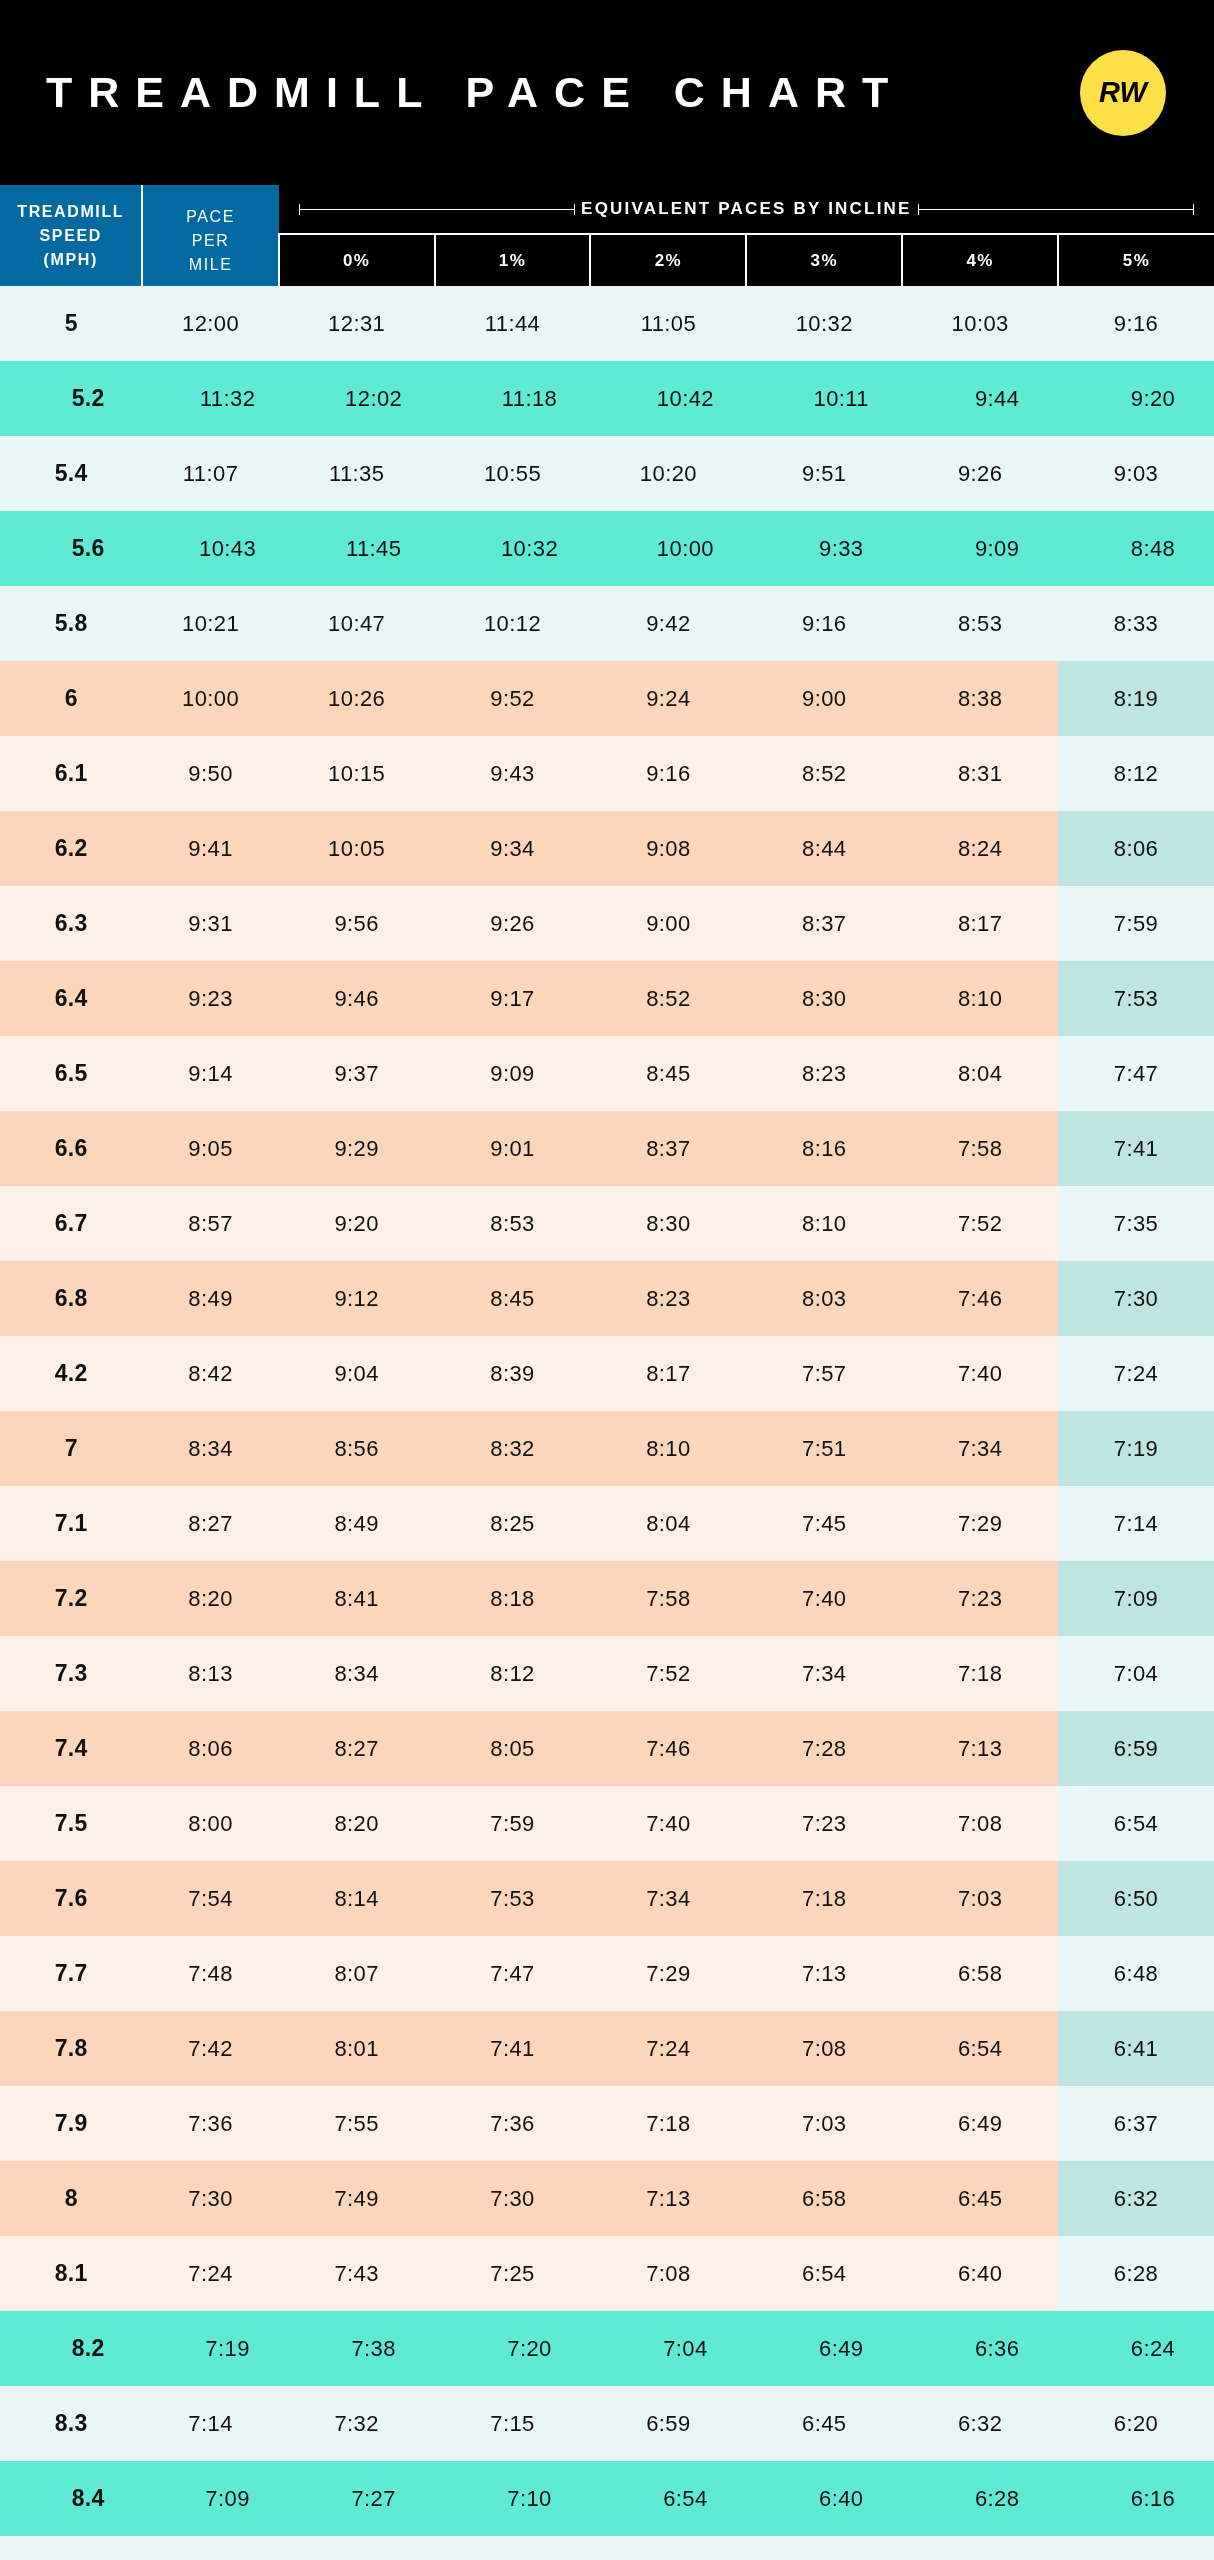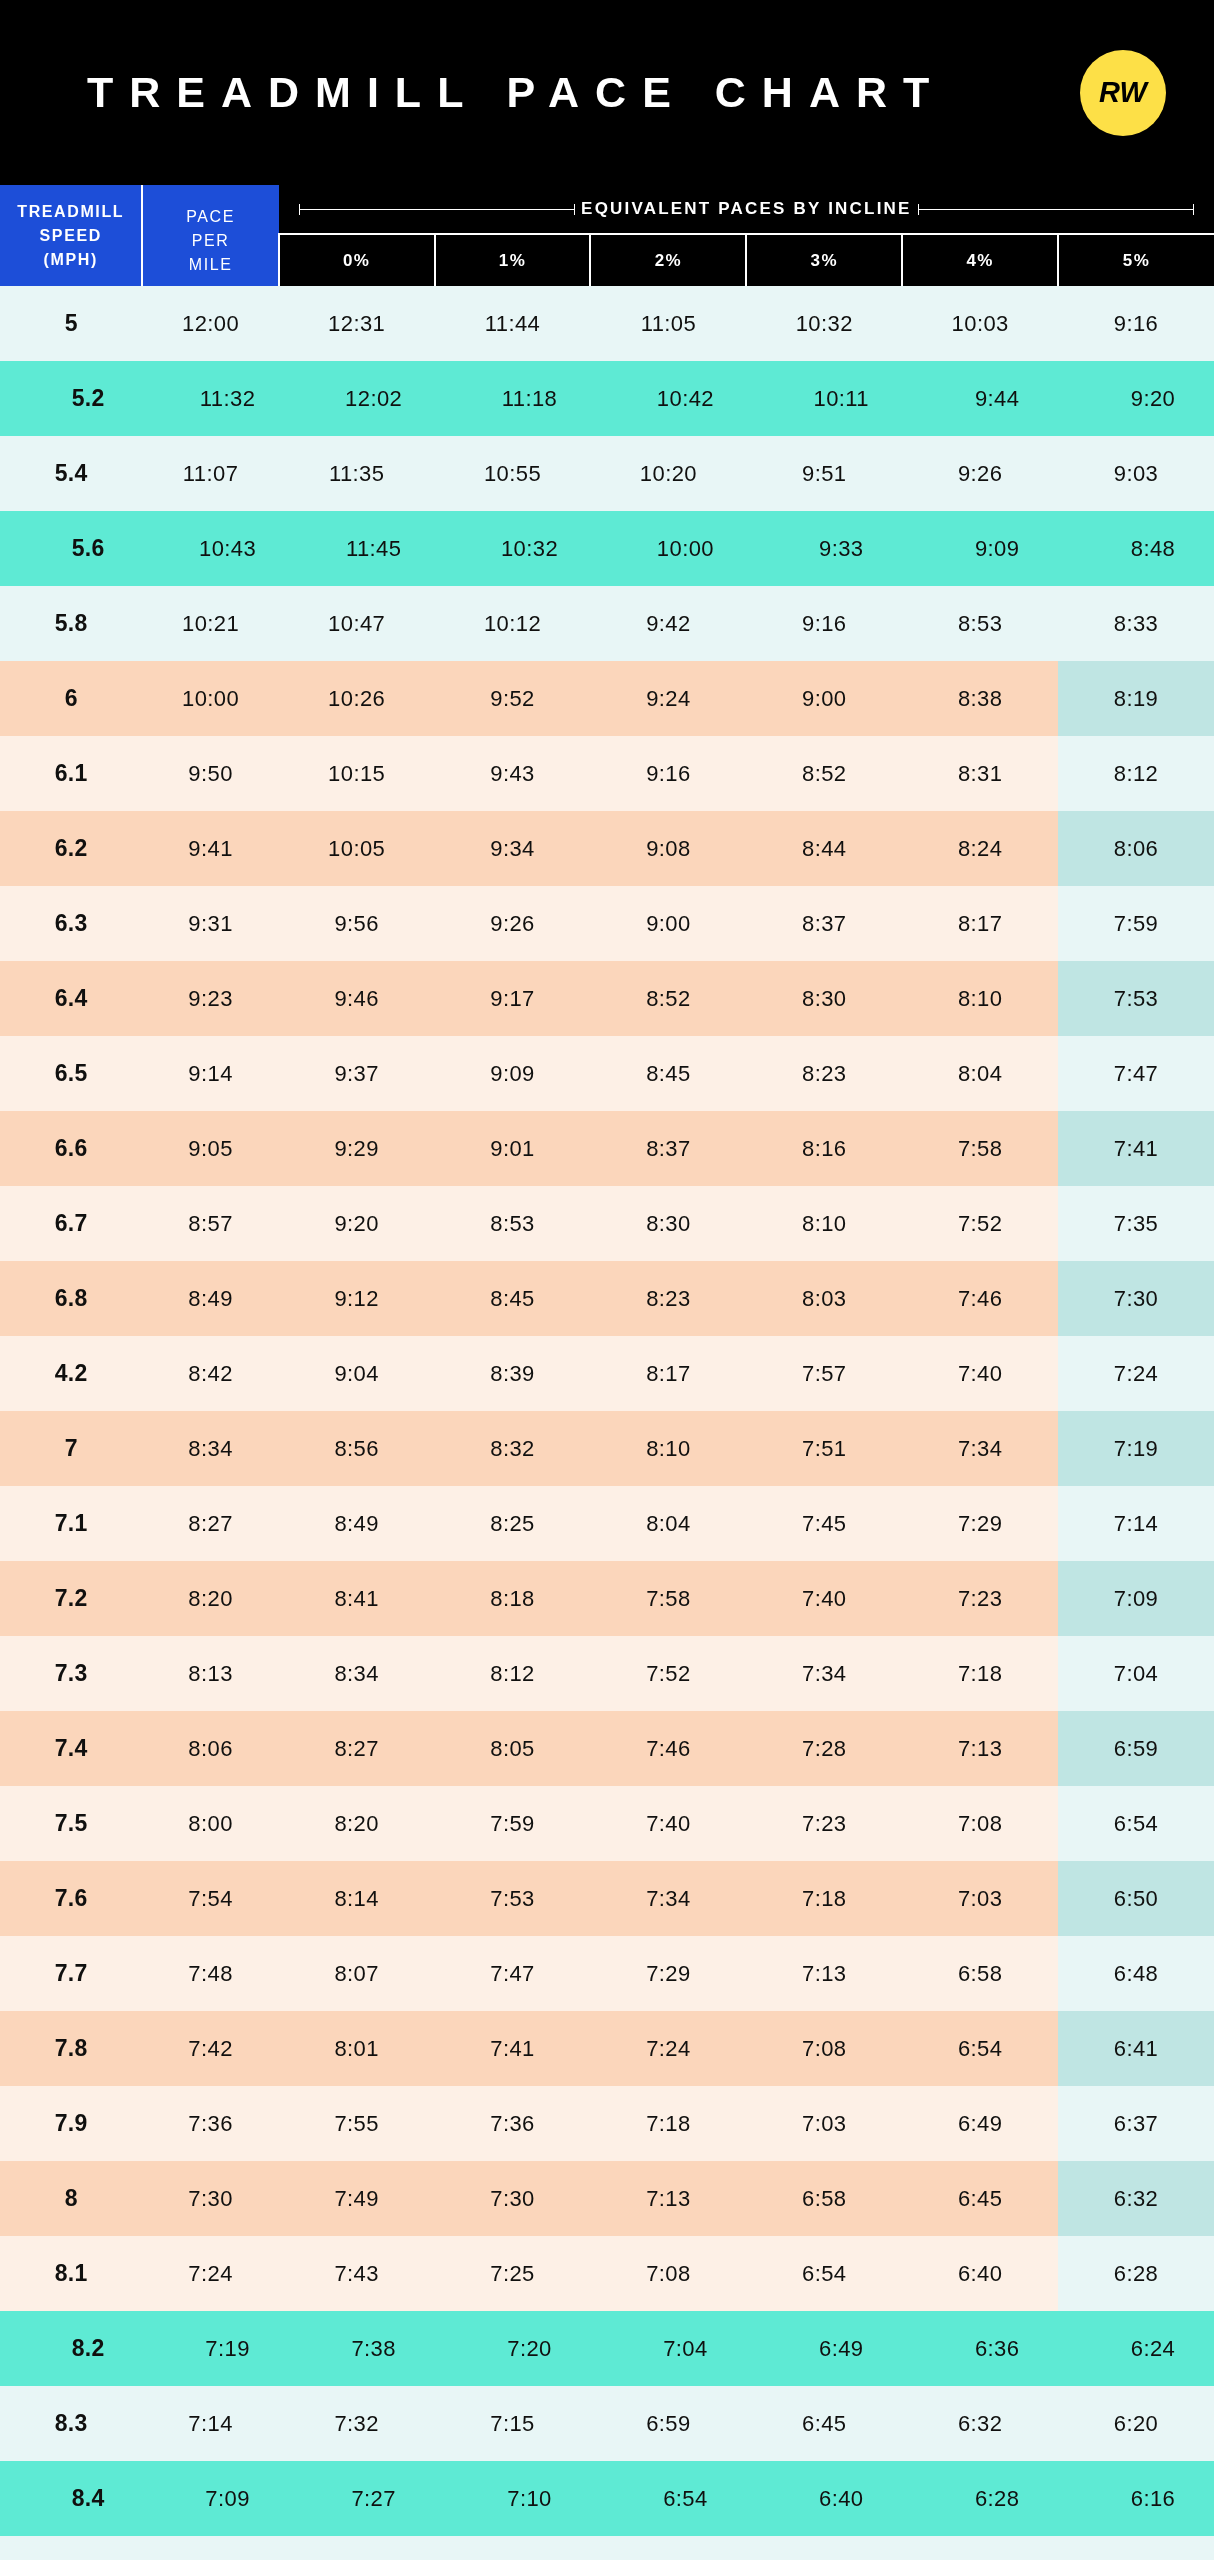--- a/index.html
+++ b/index.html
@@ -18,21 +18,21 @@
     position: relative;
   }
 
   
   .titlebar {
     height: 185px;
     background: #000000;
     position: relative;
     display: flex;
     align-items: center;
-    padding: 0 87px;
+    padding: 0 46px;
     box-sizing: border-box;
   }
   .title-text {
     color: #ffffff;
     font-size: 43px;
     font-weight: bold;
     letter-spacing: 16px;
     white-space: nowrap;
   }
   .logo {
@@ -62,21 +62,21 @@
     width: 1214px;
     table-layout: fixed;
   }
   table.pace th, table.pace td {
     text-align: center;
     vertical-align: middle;
   }
 
   
   .grp-blank {
-    background: #1d4ed8;
+    background: #0369a1;
   }
   .grp-incline {
     background: #000000;
     color: #ffffff;
     font-size: 17px;
     font-weight: bold;
     letter-spacing: 2.2px;
     height: 48px;
     padding: 0 6px;
     white-space: nowrap;

